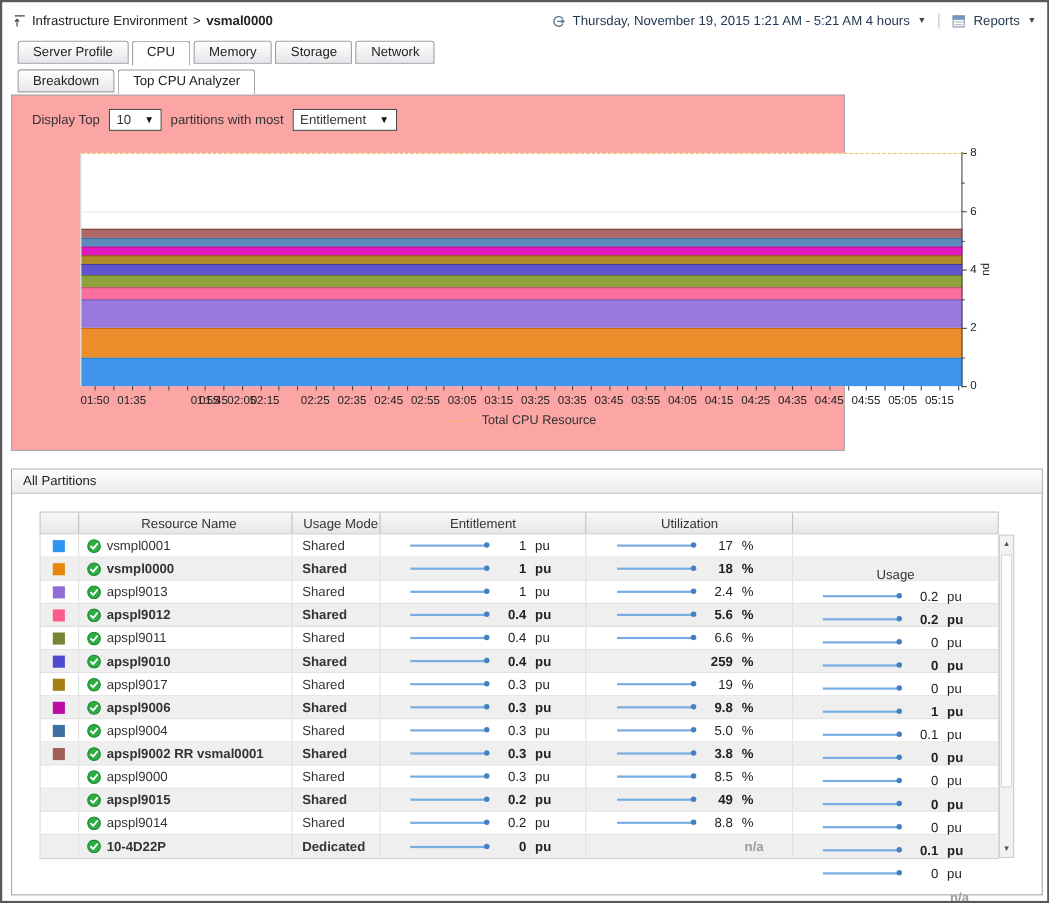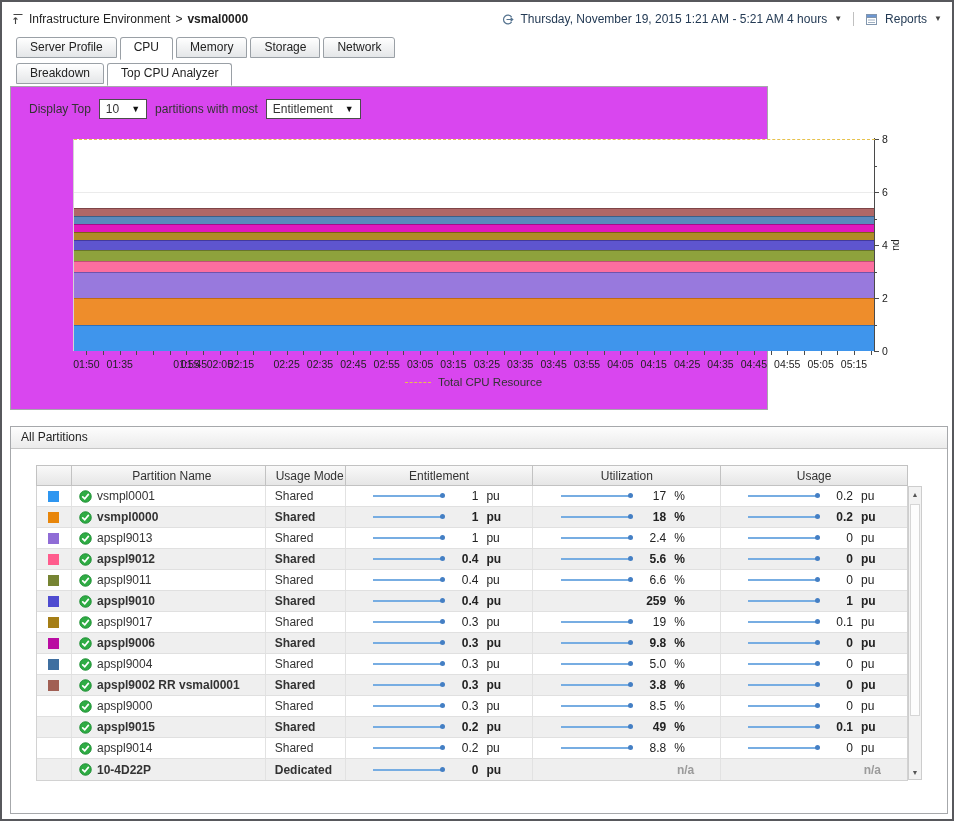--- a/index.html
+++ b/index.html
@@ -18,21 +18,21 @@
 
   
   .tabstrip { position:absolute; left:14px; display:flex; gap:3px; font-size:12px; }
   .tabs-main { top:35px; }
   .tabs-sub  { top:61px; }
   .tab { height:21px; line-height:19px; padding:0 13px; border:1px solid #9aa0a6; border-radius:3px 3px 0 0;
          background:linear-gradient(#ffffff,#e4e6e8); color:#222; cursor:pointer; }
   .tab.active { background:#fff; border-bottom-color:#fff; height:23px; z-index:3; position:relative; }
 
   
-  .panel1 { position:absolute; left:8px; top:84px; width:758px; height:324px; border:1px solid #a6a8ab; background:#d946ef; z-index:1; }
+  .panel1 { position:absolute; left:8px; top:84px; width:758px; height:324px; border:1px solid #a6a8ab; background:#fca5a5; z-index:1; }
   .controls { position:absolute; left:18px; top:12px; display:flex; align-items:center; gap:8px; font-size:12px; }
   .selbox { display:inline-flex; align-items:center; gap:12px; border:1px solid #4c4c4c; background:#fff; padding:2px 6px; cursor:pointer; min-height:19px; }
   .selbox .caret { font-size:9px; color:#111; }
 
   
   .chartwrap { position:absolute; left:62px; top:52px; width:860px; height:250px; }
   .plot { position:absolute; left:0; top:0; width:801px; height:212px; background:#fff; border-left:1px solid #d4d4d4; }
   .grid { position:absolute; left:0; width:801px; height:1px; background:#ebebeb; }
   .band { position:absolute; left:0; width:801px; }
   .totalline { position:absolute; left:0; top:0; width:801px; border-top:1px dashed #e6c24b; z-index:4; }
@@ -59,21 +59,21 @@
   .trow { border-bottom:1px solid #e0e0e0; }
   .trow:last-child { border-bottom:none; }
   .cell { height:100%; display:flex; align-items:center; }
   .trow .cell { border-right:1px solid #e2e2e2; }
   .trow .cell:last-child { border-right:none; }
   .c0 { width:35px; justify-content:center; }
   .c1 { width:194px; padding-left:7px; gap:5px; }
   .c2 { width:80px; padding-left:9px; }
   .c3 { width:188px; }
   .c4 { width:188px; }
-  .c5 { width:186px; }
+  .c5 { width:186px;margin-top:46px; }
   .swatch { width:11px; height:11px; }
   .mcell { justify-content:flex-end; padding-right:26px; }
   .spark { width:70px; border-top:2px solid #77ade2; position:relative; margin-right:8px; }
   .spark::after { content:""; position:absolute; right:-2px; top:-4px; width:5px; height:5px; border-radius:50%; background:#447fc4; }
   .mval { min-width:27px; text-align:right; color:#222; }
   .munit { width:20px; text-align:left; margin-left:8px; color:#222; }
   .na { color:#9b9b9b; }
 
   .scroll { position:absolute; left:872px; top:21px; width:14px; height:294px; background:#f2f2f2; border:1px solid #cdcdcd; }
   .sarrow { position:absolute; left:0; width:12px; height:12px; font-size:7px; color:#555; display:flex; align-items:center; justify-content:center; cursor:pointer; }
@@ -257,21 +257,21 @@
         <div class="xlab" style="left: 747.6px;">05:05</div>
         <div class="xlab" style="left: 780.975px;">05:15</div>
       </div>
   </div>
 
   <div class="panel2">
     <div class="p2head">All Partitions</div>
     <div class="table">
       <div class="thead">
           <div class="cell c0"></div>
-          <div class="cell c1">Partition Name</div>
+          <div class="cell c1">Resource Name</div>
           <div class="cell c2">Usage Mode</div>
           <div class="cell c3">Entitlement</div>
           <div class="cell c4">Utilization</div>
           <div class="cell c5">Usage</div>
         </div>
       <div class="tbody">
           <div class="trow">
             <div class="cell c0">
               <div class="swatch" style="background: rgb(46, 150, 240);"></div>
             </div>

